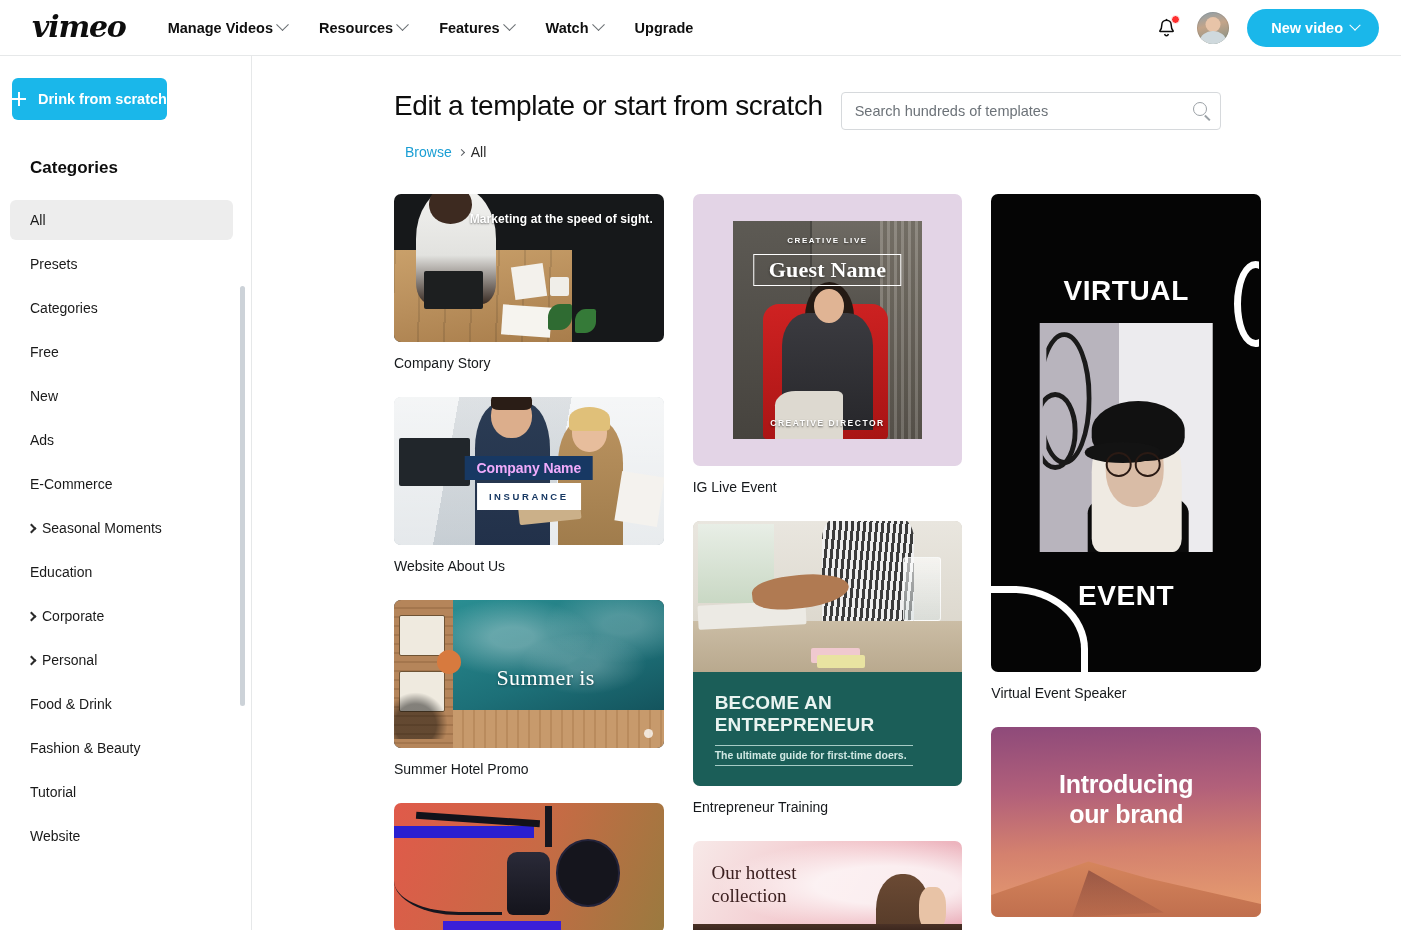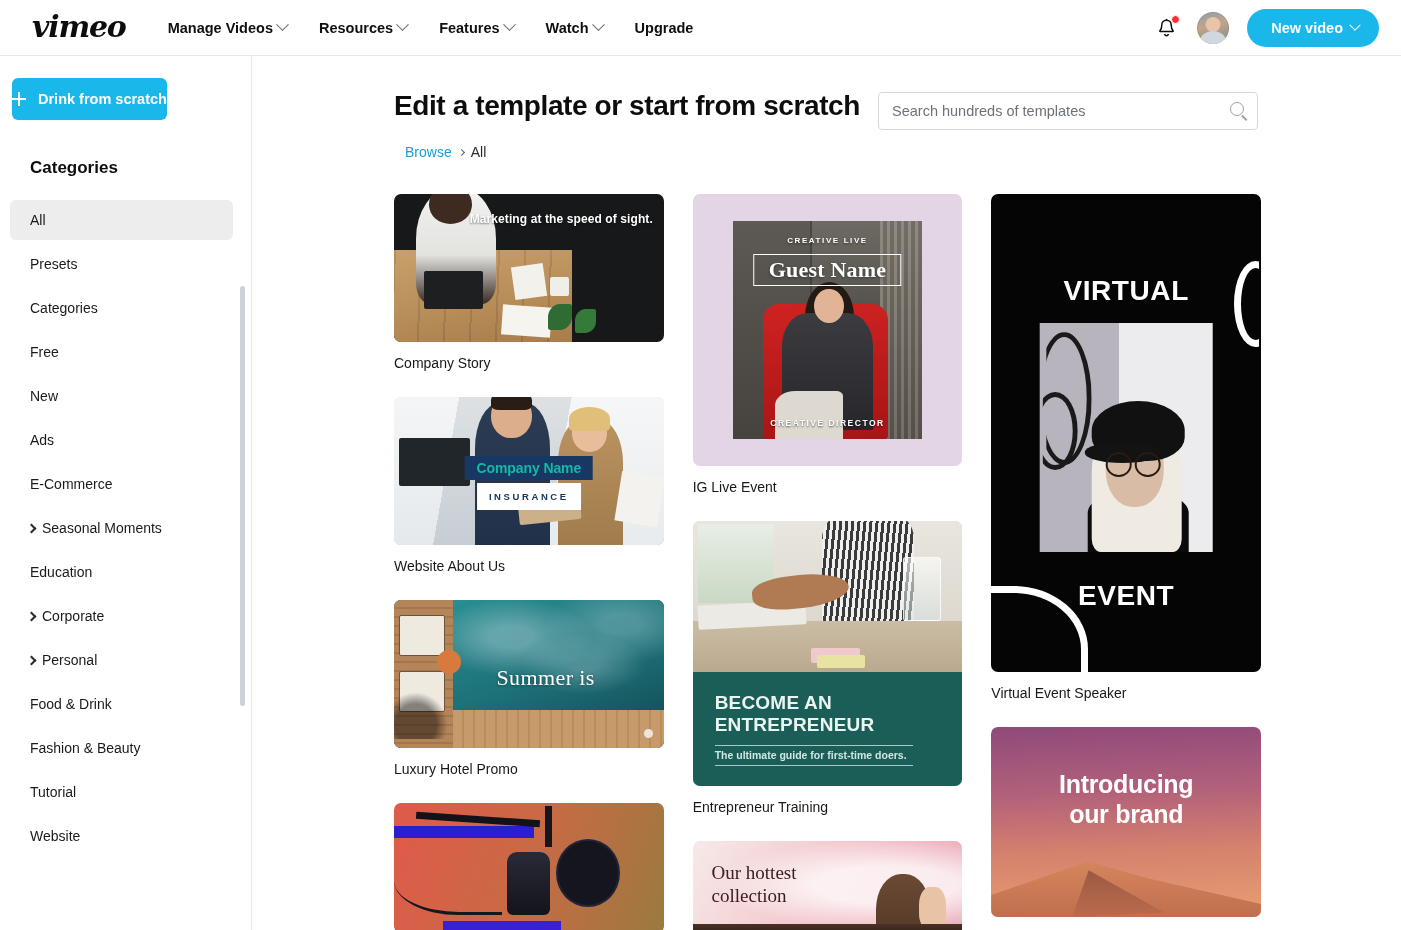--- a/index.html
+++ b/index.html
@@ -146,21 +146,21 @@
     background: #ccd2d8; border-radius: 3px;
   }
 
   
   .main {
     flex: 1; padding: 34px 0 0 142px;
     overflow: hidden; position: relative;
   }
   .head-row { display: flex; align-items: flex-start; }
   .page-title {
-    font-size: 28px; font-weight: 700; letter-spacing: -0.4px;
+    font-size: 28px; font-weight: 400; letter-spacing: -0.4px;
     line-height: 1.15; color: #0d0d0d;
   }
   .searchbox {
     position: relative; margin-left: 18px; margin-top: 2px;
     width: 380px; height: 38px;
   }
   .searchbox input {
     width: 100%; height: 100%;
     border: 1px solid #d6d9dc; border-radius: 4px;
     padding: 0 42px 0 13px;
@@ -310,21 +310,21 @@
   .t-ins .tablet {
     position:absolute; left:46%; top:62%; width:23%; height:22%;
     background:#cbb089; transform: rotate(-6deg); border-radius:2px;
   }
   .t-ins .sheet {
     position:absolute; right:1%; top:52%; width:16%; height:34%;
     background:#f4f2ee; transform: rotate(9deg);
   }
   .t-ins .nameplate {
     position:absolute; left:50%; top:40%; transform:translateX(-50%);
-    background:#173863; color:#14b8a6;
+    background:#173863; color:#f0abfc;
     font-size:14px; font-weight:700; letter-spacing:-.1px;
     padding:4px 12px; white-space:nowrap;
   }
   .t-ins .subplate {
     position:absolute; left:50%; top:58%; transform:translateX(-50%);
     background:#fff; color:#173863;
     font-size:9.5px; font-weight:700; letter-spacing:2.6px;
     padding:8px 12px; white-space:nowrap;
   }
 
@@ -804,21 +804,21 @@
           <div class="water"></div>
           <div class="deckL"></div>
           <div class="deckB"></div>
           <div class="lounge1"></div>
           <div class="lounge2"></div>
           <div class="swimmer"></div>
           <div class="palm"></div>
           <div class="summer">Summer is</div>
           <div class="dot"></div>
         </div>
-        <div class="card-label">Luxury Hotel Promo</div>
+        <div class="card-label">Summer Hotel Promo</div>
       </div>
 
       <div class="card">
         <div class="thumb t-mic">
           <div class="bar"></div>
           <div class="arm"></div>
           <div class="cable"></div>
           <div class="popstem"></div>
           <div class="micbody"></div>
           <div class="pop"></div>

